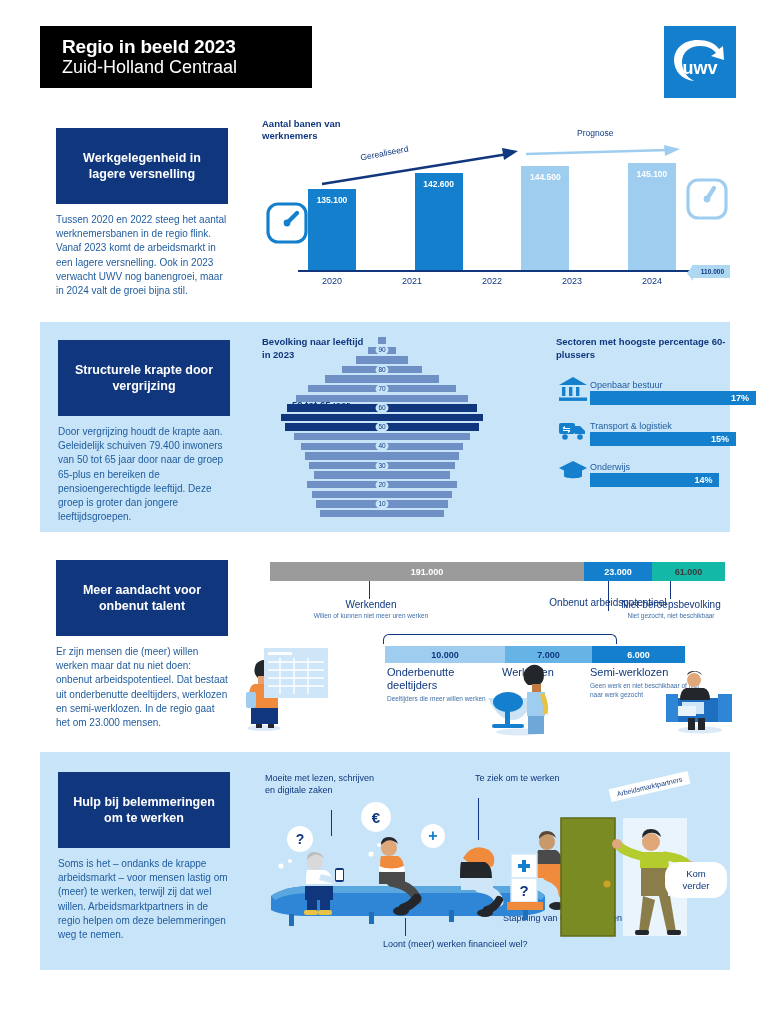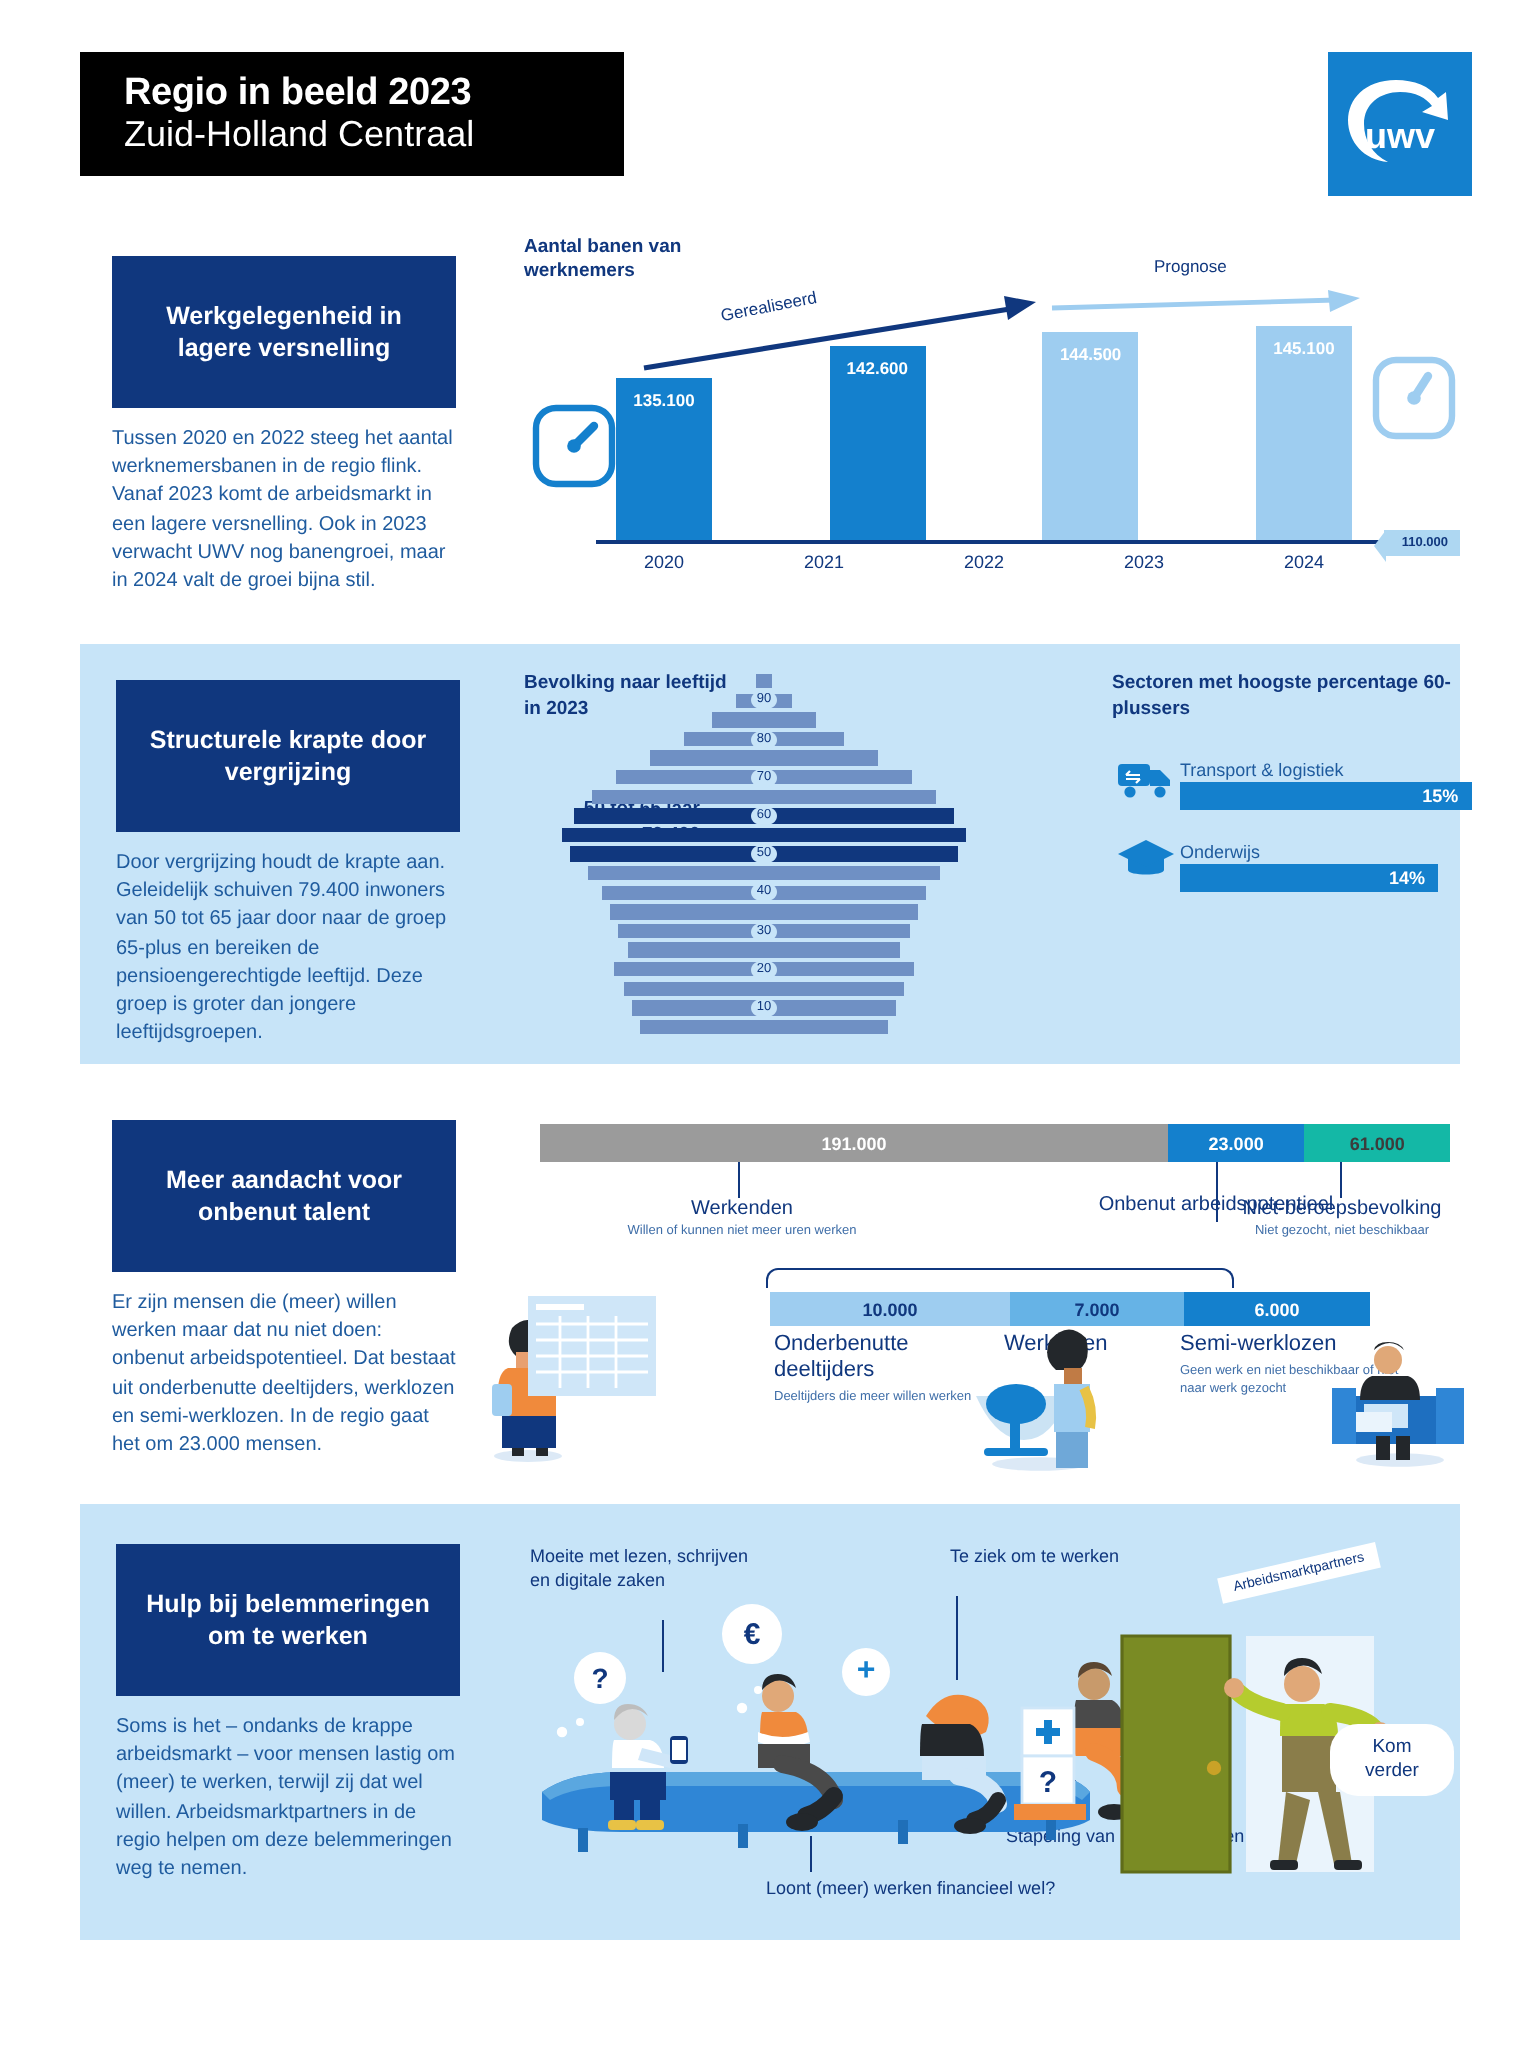--- a/index.html
+++ b/index.html
@@ -282,20 +282,35 @@
           </div>
           <div class="prow">
             <i style="width: 123.2px;"></i>
           </div>
         </div>
     </div>
 
     <div class="sectors">
       <h4>Sectoren met hoogste percentage 60-plussers</h4>
 
+      <div class="sector-row">
+        <div class="sector-ico">
+          <svg width="30" height="26" viewBox="0 0 30 26">
+            <polygon points="15,1 29,9 1,9" fill="#1480cd"></polygon>
+            <rect x="4" y="11" width="3.4" height="9" fill="#1480cd"></rect>
+            <rect x="11" y="11" width="3.4" height="9" fill="#1480cd"></rect>
+            <rect x="18" y="11" width="3.4" height="9" fill="#1480cd"></rect>
+            <rect x="1" y="21.5" width="28" height="3.4" fill="#1480cd"></rect>
+          </svg>
+        </div>
+        <div class="sector-main">
+          <div class="sector-name">Openbaar bestuur</div>
+          <div class="sector-bar" style="width:100%">17%</div>
+        </div>
+      </div>
 
       <div class="sector-row">
         <div class="sector-ico">
           <svg width="30" height="24" viewBox="0 0 30 24">
             <rect x="1" y="5" width="16" height="11" rx="2" fill="#1480cd"></rect>
             <path d="M17 8 h5 l5 5 v3 h-10 z" fill="#1480cd"></path>
             <circle cx="7" cy="19" r="2.8" fill="#1480cd"></circle>
             <circle cx="22" cy="19" r="2.8" fill="#1480cd"></circle>
             <path d="M5 10.5 h7 M5 10.5 l2 -2 M12 12.5 h-7 M12 12.5 l-2 2" stroke="#ffffff" stroke-width="1.1" fill="none"></path>
           </svg>

